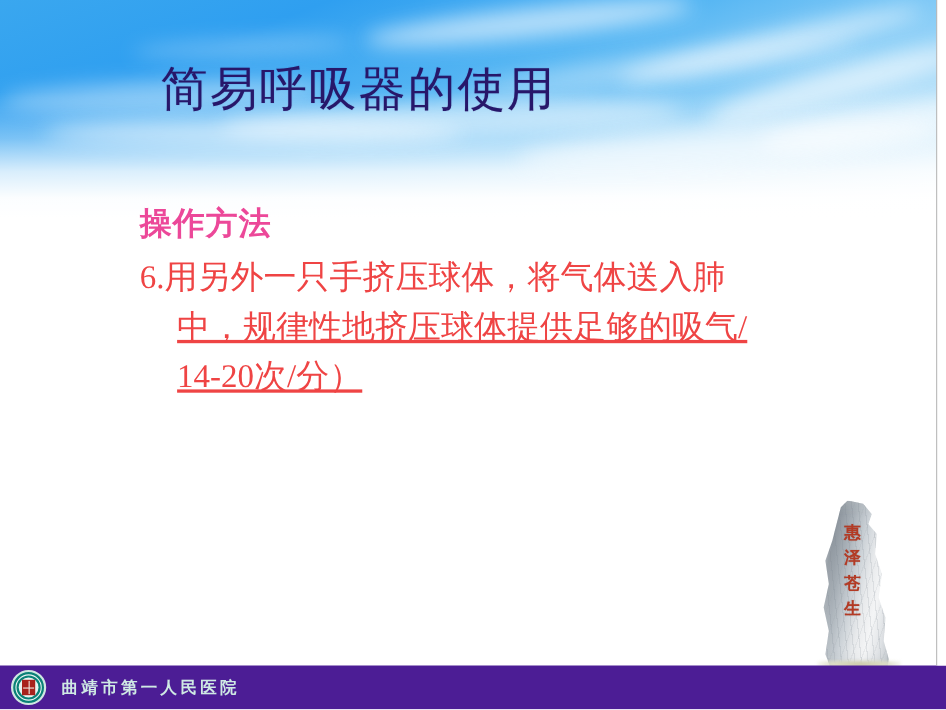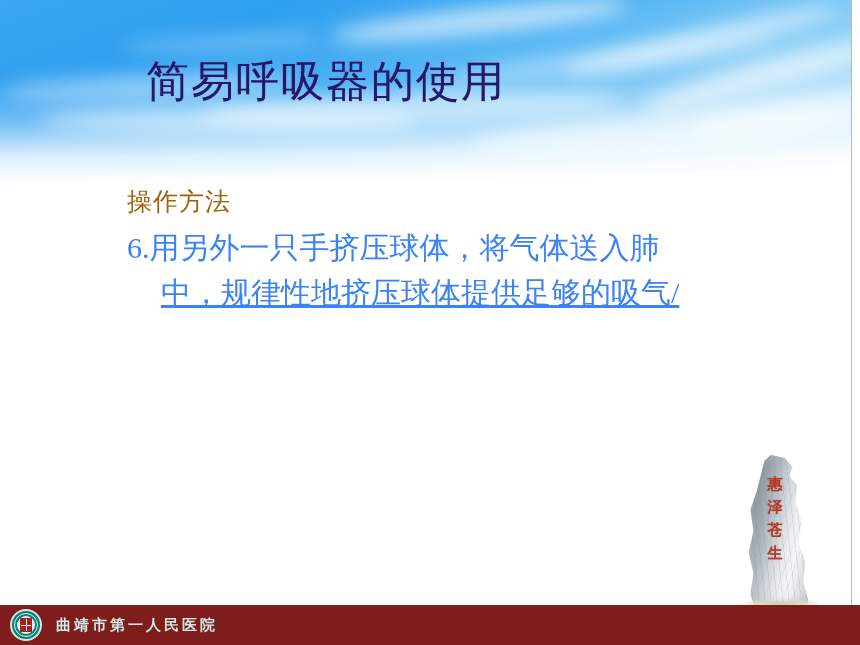--- a/index.html
+++ b/index.html
@@ -78,32 +78,32 @@
 
   
   .body-block {
     position: absolute;
     left: 127px;
     top: 186px;
     width: 712px;
     z-index: 6;
   }
   .subhead {
-    font-size: 25px;
+    font-size: 29px;
     line-height: 1.3;
-    color: #a16207;
-    font-weight: normal;
+    color: #ec4899;
+    font-weight: bold;
     letter-spacing: 1px;
     margin: 0 0 6px 0;
   }
   .para {
     position: relative;
     font-size: 30px;
     line-height: 45px;
-    color: #3b82f6;
+    color: #ef4444;
     letter-spacing: 0px;
   }
   .para .ln {
     display: block;
     white-space: nowrap;
   }
   .para .ln.indent {
     padding-left: 34px;
     text-decoration: underline;
   }
@@ -184,21 +184,21 @@
     filter: blur(1.5px);
   }
 
   
   .footer-bar {
     position: absolute;
     left: 0;
     bottom: 0;
     width: 860px;
     height: 40px;
-    background: #7f1d1d;
+    background: #4c1d95;
     z-index: 8;
     display: flex;
     align-items: center;
   }
   .footer-logo {
     position: relative;
     width: 32px;
     height: 32px;
     margin-left: 10px;
     flex: 0 0 auto;
@@ -295,20 +295,21 @@
   <div class="cloud c9"></div>
   <div class="cloud c10"></div>
 
   <div class="title">简易呼吸器的使用</div>
 
   <div class="body-block">
     <div class="subhead">操作方法</div>
     <div class="para">
       <span class="ln">6.用另外一只手挤压球体，将气体送入肺</span>
       <span class="ln indent">中，规律性地挤压球体提供足够的吸气/</span>
+      <span class="ln indent">14-20次/分）</span>
     </div>
   </div>
 
   <div class="monument">
     <div class="rock"></div>
     <div class="inscription">
       <span>惠</span>
       <span>泽</span>
       <span>苍</span>
       <span>生</span>

